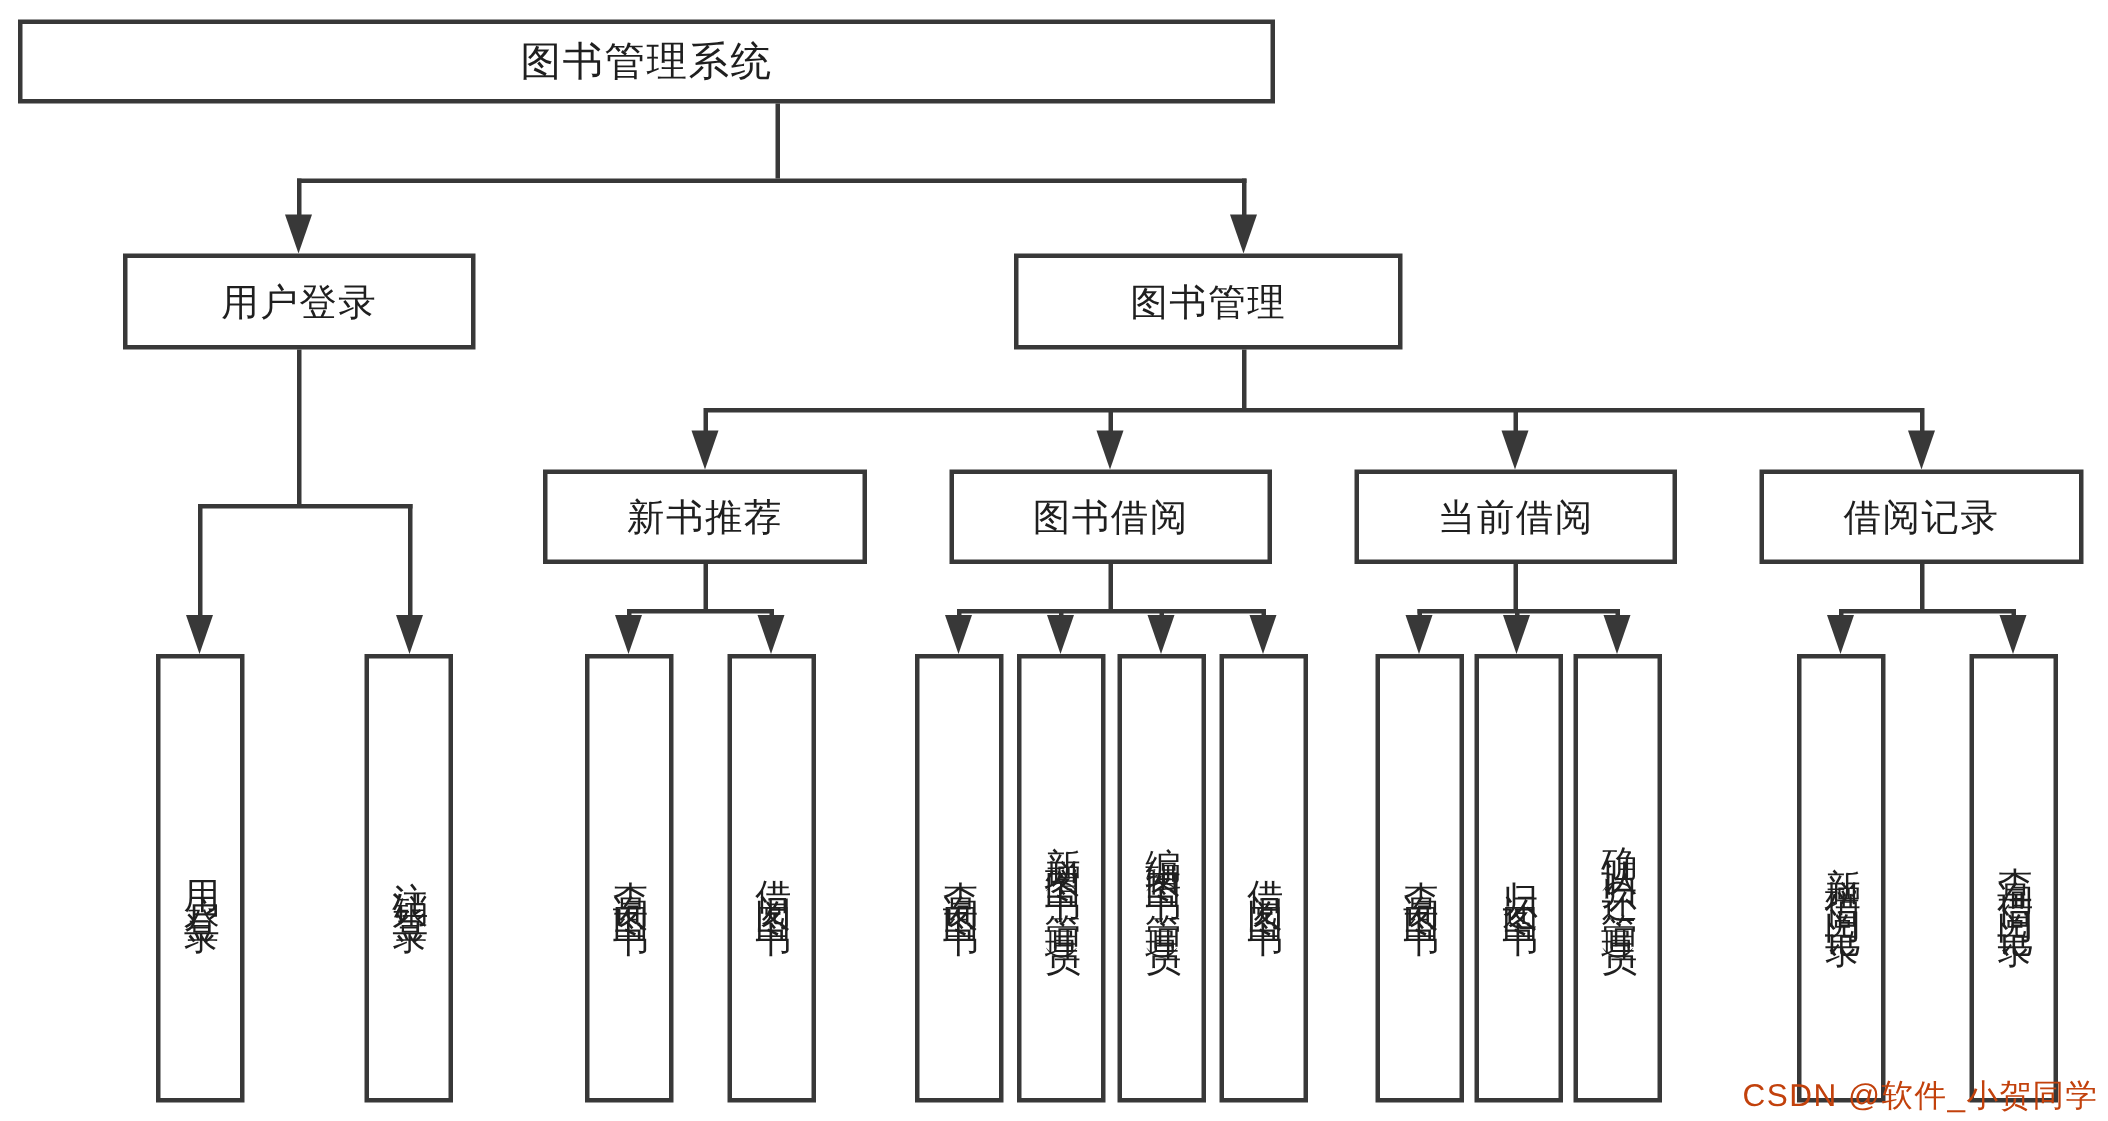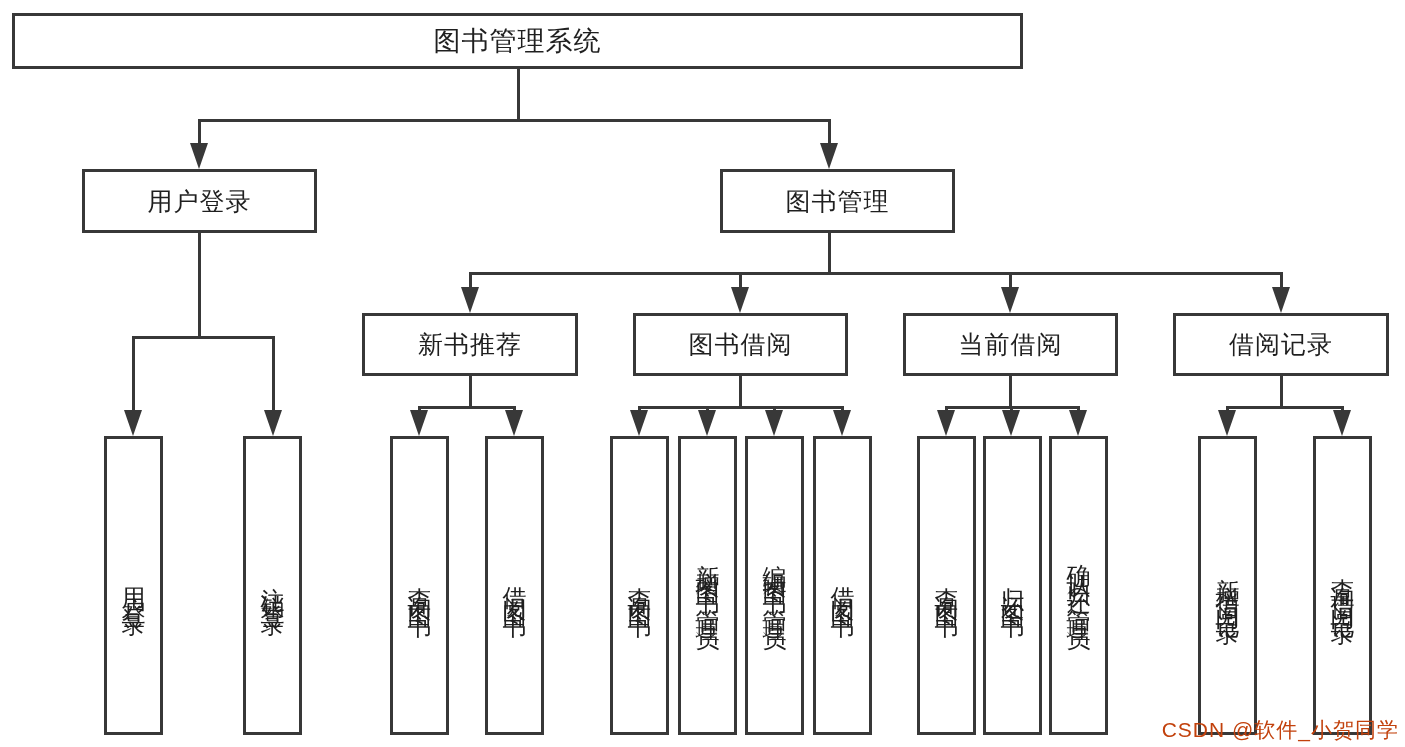--- a/index.html
+++ b/index.html
@@ -48,35 +48,35 @@
     color:#c2410c;
     letter-spacing:1px;
     white-space:nowrap;
   }
 </style>
 </head>
 <body>
 
 <div id="canvas">
 
-  <div class="box rootbox" style="left:12px;top:13px;width:1011px;height:56px;">
+  <div class="box rootbox" style="left:12px;top:13px;width:838px;height:56px;">
     <span>图书管理系统</span>
   </div>
 
   <div class="vl" style="left:517px;top:69px;height:50px;"></div>
   <div class="hl" style="left:198px;top:119px;width:633px;"></div>
   <div class="vl" style="left:198px;top:119px;height:26px;"></div>
   <div class="arrow" style="left:190px;top:143px;"></div>
   <div class="vl" style="left:828px;top:119px;height:26px;"></div>
   <div class="arrow" style="left:820px;top:143px;"></div>
 
   <div class="box" style="left:82px;top:169px;width:235px;height:64px;">
     <span>用户登录</span>
   </div>
-  <div class="box" style="left:720px;top:169px;width:235px;height:64px;">
+  <div class="box" style="left:676px;top:169px;width:259px;height:64px;">
     <span>图书管理</span>
   </div>
 
   <div class="vl" style="left:198px;top:233px;height:103px;"></div>
   <div class="hl" style="left:132px;top:336px;width:143px;"></div>
   <div class="vl" style="left:132px;top:336px;height:76px;"></div>
   <div class="arrow" style="left:124px;top:410px;"></div>
   <div class="vl" style="left:272px;top:336px;height:76px;"></div>
   <div class="arrow" style="left:264px;top:410px;"></div>
 

